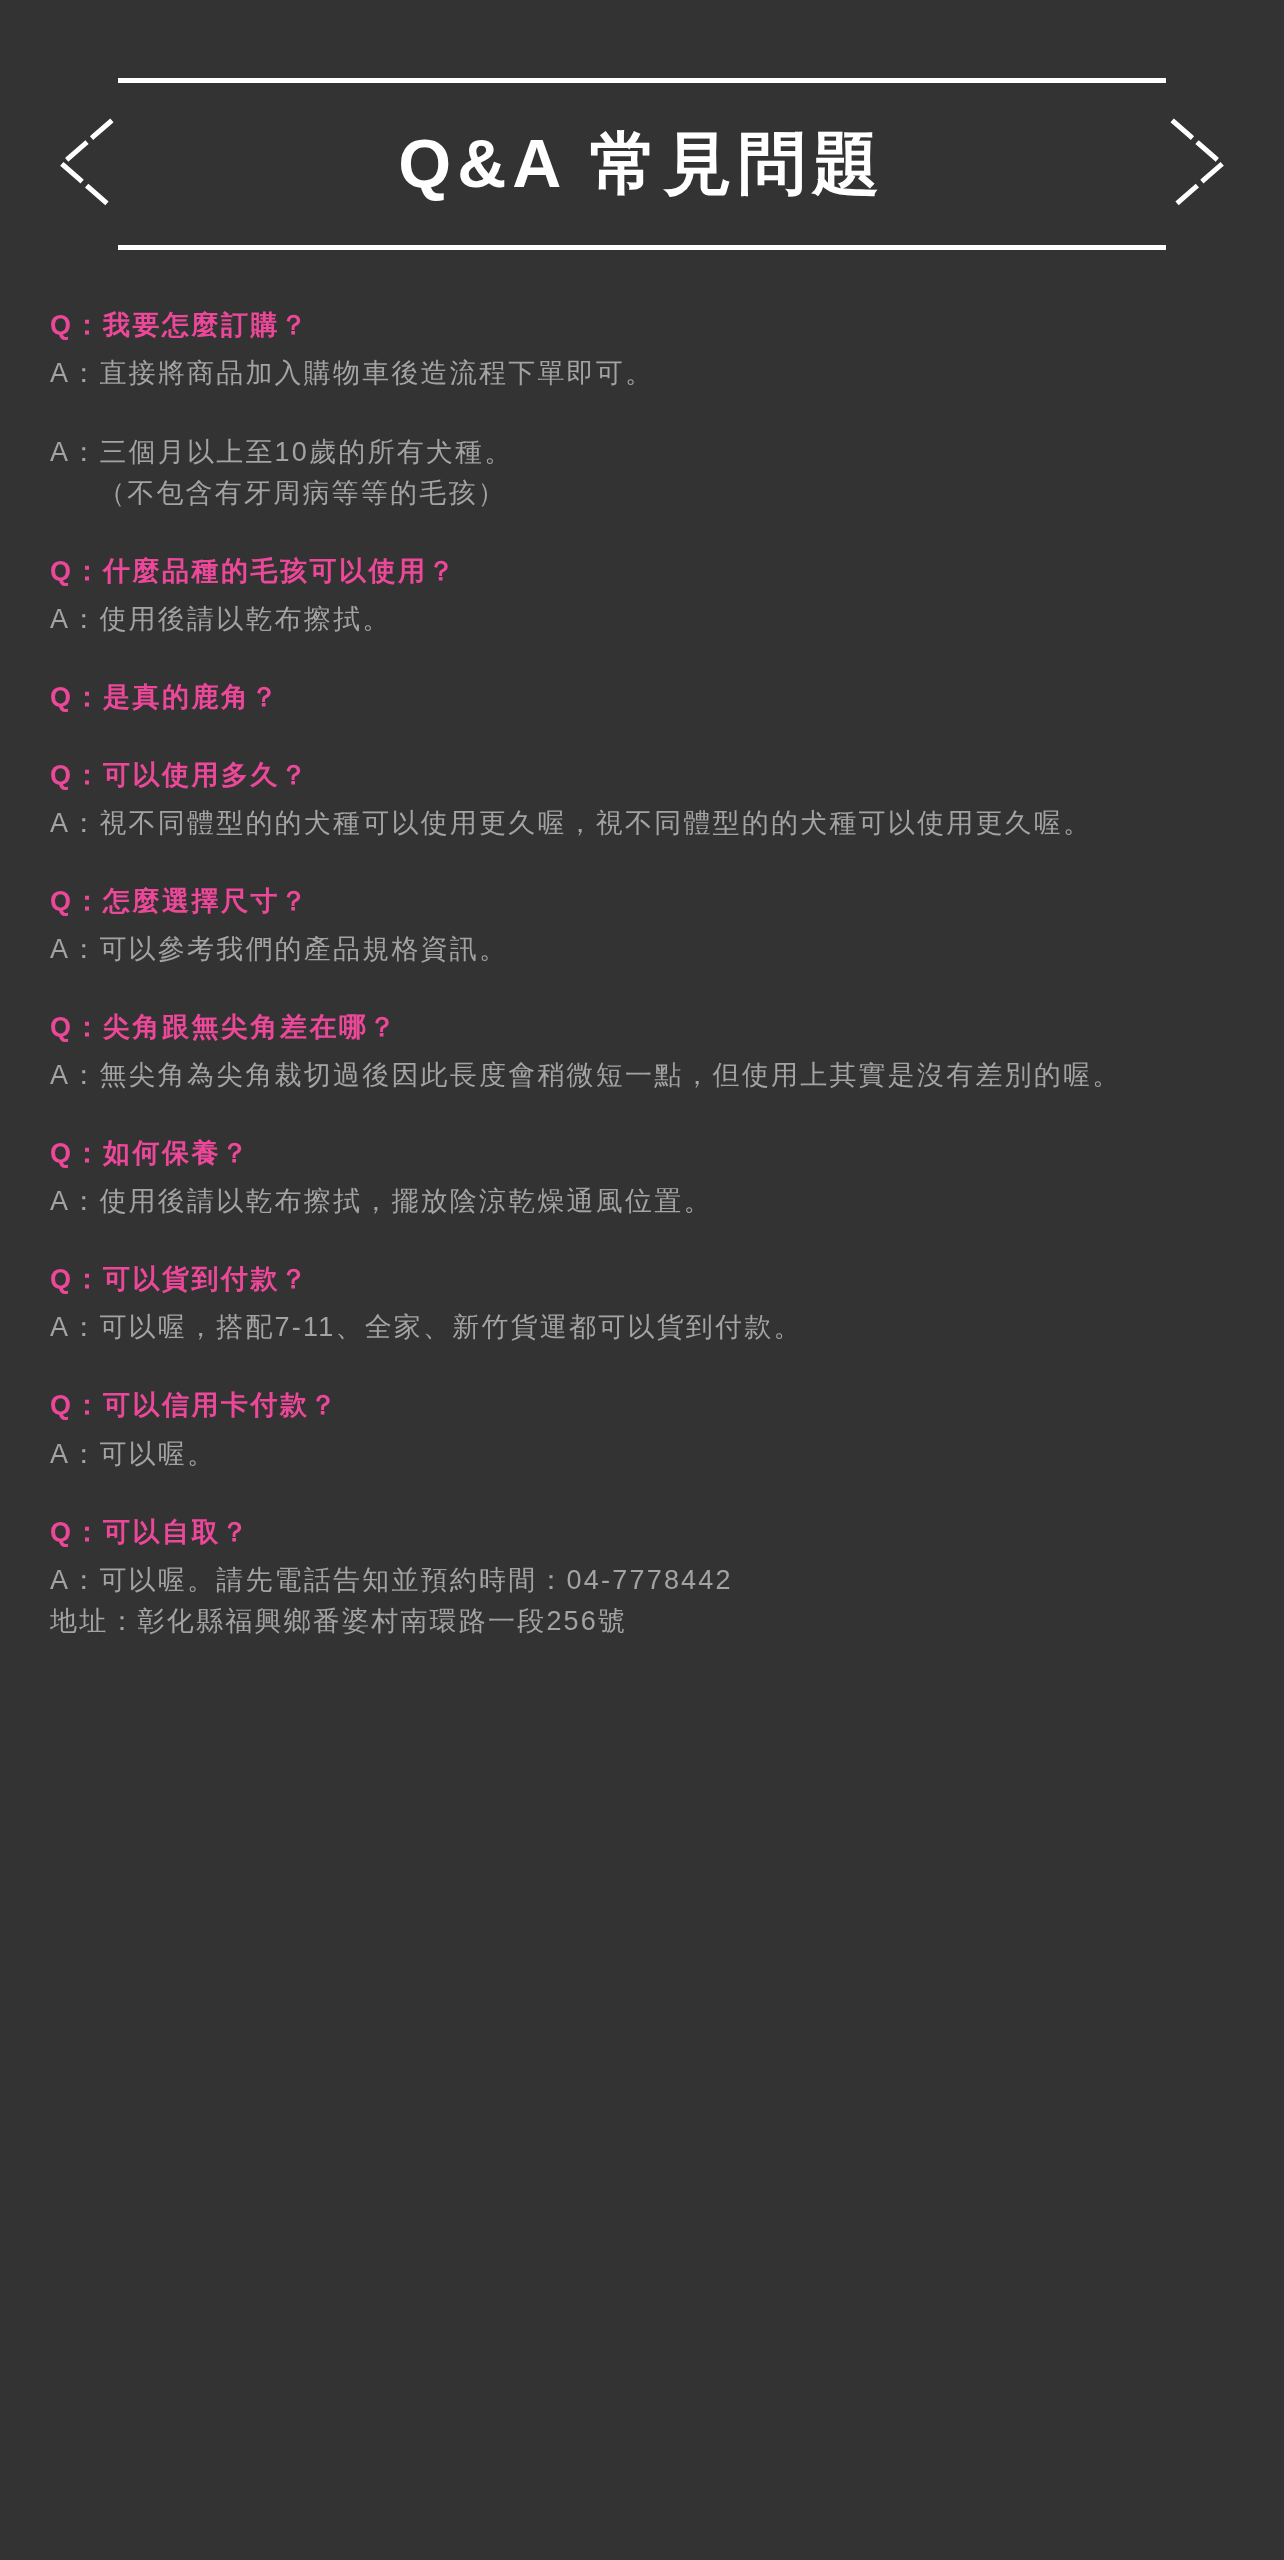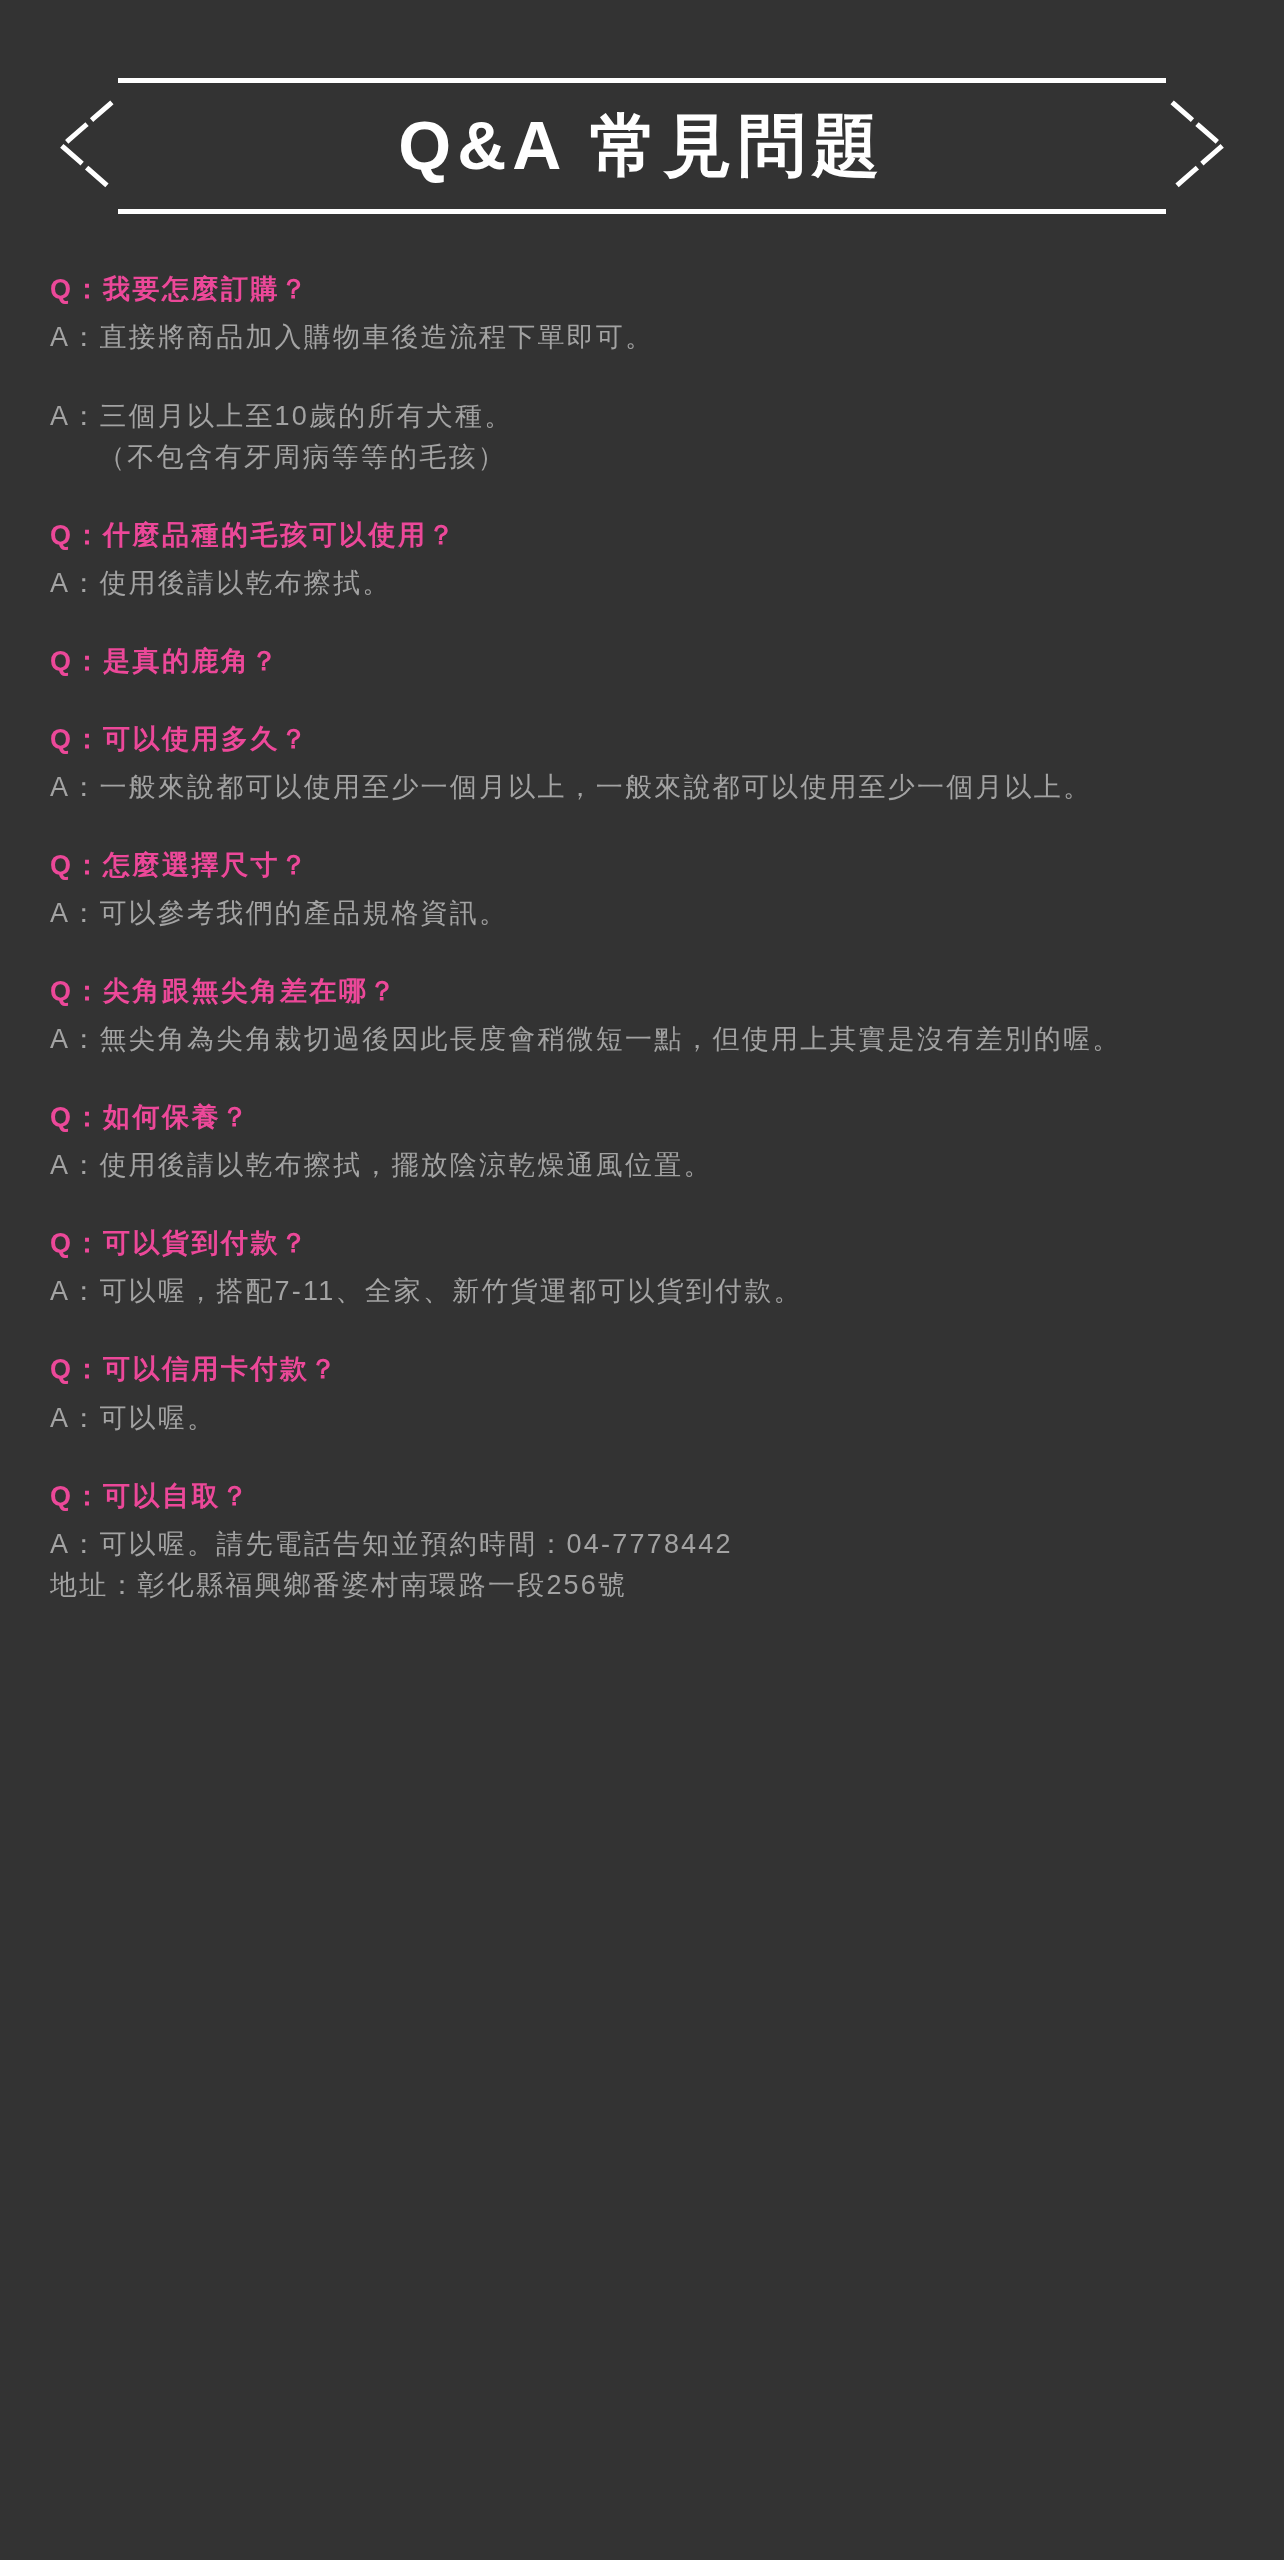--- a/index.html
+++ b/index.html
@@ -23,21 +23,21 @@
     background: #333333;
     box-sizing: border-box;
     padding: 0;
     position: relative;
   }
 
   
   .banner-wrap {
     position: relative;
     margin: 78px 62px 0 62px;
-    height: 136px;
+    height: 172px;
   }
   .banner-box {
     position: absolute;
     left: 56px;
     right: 56px;
     top: 0;
     bottom: 0;
     border-top: 5px solid #ffffff;
     border-bottom: 5px solid #ffffff;
     box-sizing: border-box;
@@ -152,21 +152,21 @@
       </p>
     </div>
 
     <div class="qa-item">
       <p class="qa-q">Q：是真的鹿角？</p>
     </div>
 
     <div class="qa-item">
       <p class="qa-q">Q：可以使用多久？</p>
       <p class="qa-a">
-        <span class="cont">A：一般來說都可以使用至少一個月以上，一般來說都可以使用至少一個月以上。</span>
+        <span class="cont">A：視不同體型的的犬種可以使用更久喔，視不同體型的的犬種可以使用更久喔。</span>
       </p>
     </div>
 
     <div class="qa-item">
       <p class="qa-q">Q：怎麼選擇尺寸？</p>
       <p class="qa-a">
         <span class="cont">A：可以參考我們的產品規格資訊。</span>
       </p>
     </div>
 

